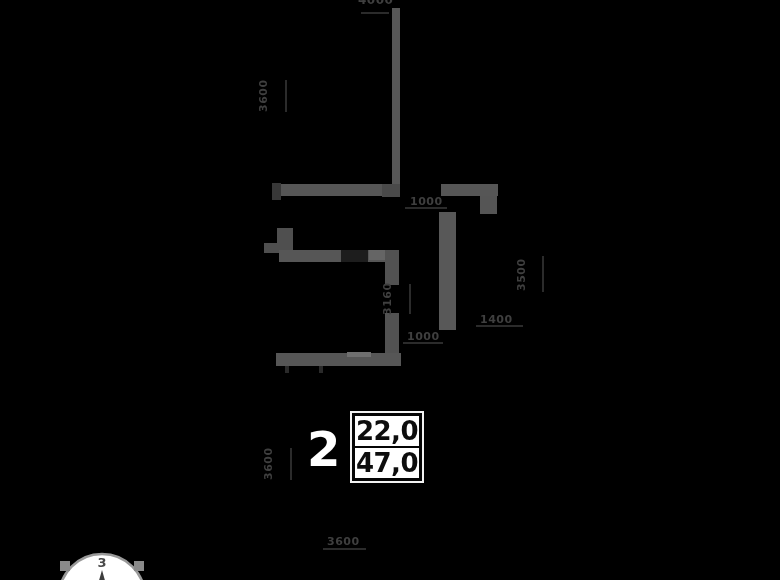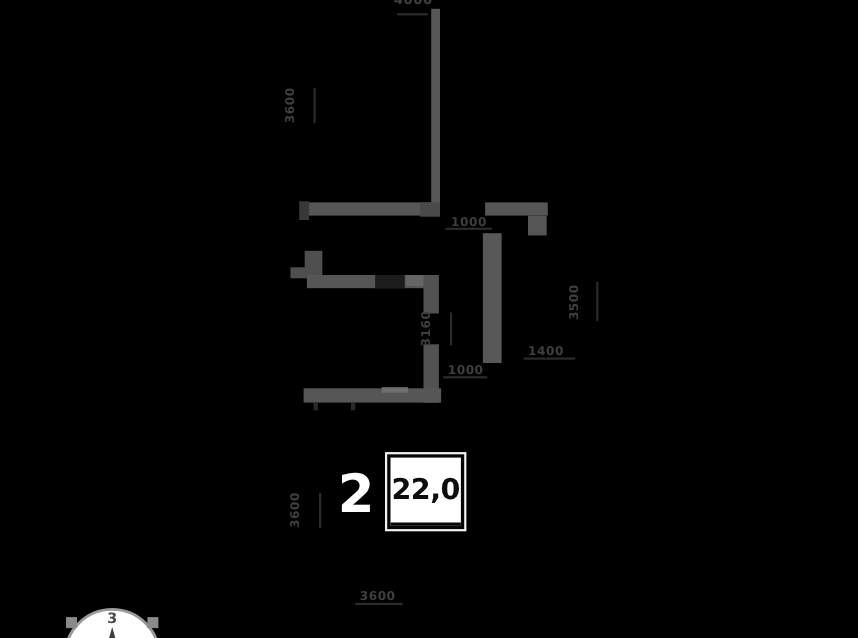--- a/index.html
+++ b/index.html
@@ -84,20 +84,21 @@
   <div class="dimline" style="left:266px;top:448px;width:2px;height:32px;"></div>
 
   <div class="dim" style="left:303px;top:535px;">3600</div>
   <div class="dimline" style="left:299px;top:548px;width:43px;height:2px;"></div>
 
   <div style="position:absolute;left:280px;top:410px;width:118px;height:75px;">
     <div class="unit-num" style="left:3px;top:15px;">2</div>
     <div class="area-box" style="left:48px;top:3px;">
       <div class="area-cell">22,0</div>
       <div class="area-divider"></div>
+      <div class="area-cell">47,0</div>
     </div>
   </div>
 
   <svg class="compass" width="90" height="90" viewBox="0 0 90 90">
     <circle cx="45" cy="45" r="43" fill="#ffffff" stroke="#999999" stroke-width="2.5"></circle>
     <polygon points="45,18 51,39 72,45 51,51 45,72 39,51 18,45 39,39" fill="#3d3d3d"></polygon>
   </svg>
   <div class="compass-label">3</div>
   <div class="compass-tick" style="left:36px;top:561px;"></div>
   <div class="compass-tick" style="left:110px;top:561px;"></div>

